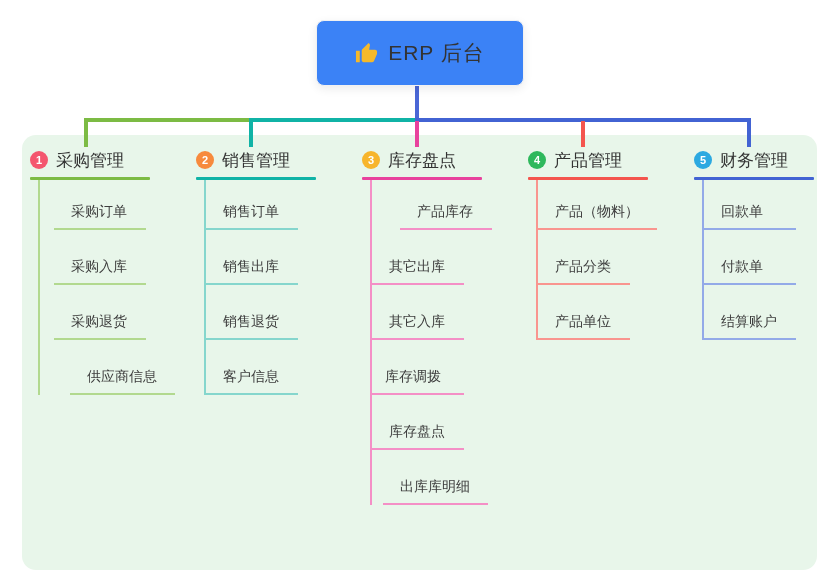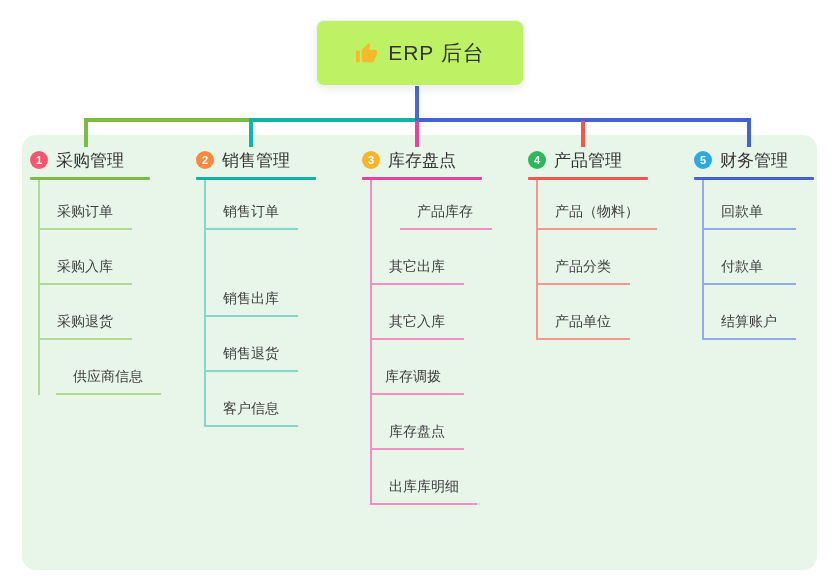--- a/index.html
+++ b/index.html
@@ -7,21 +7,21 @@
     width:839px;height:588px;position:relative;overflow:hidden;
     background:#ffffff;
     font-family:"Liberation Sans","DejaVu Sans",sans-serif;
     -webkit-font-smoothing:antialiased;
   }
   .canvas{position:absolute;inset:0;}
 
   
   .root-node{
     position:absolute;left:316px;top:20px;width:206px;height:64px;
-    background:#bef264;border:1px solid #f1f1f1;border-radius:8px;
+    background:#3b82f6;border:1px solid #f1f1f1;border-radius:8px;
     box-shadow:0 3px 10px rgba(0,0,0,0.08);
     display:flex;align-items:center;justify-content:center;gap:10px;
     z-index:5;
   }
   .root-node .title{font-size:21px;color:#333;letter-spacing:1px;}
   .thumb-icon{width:23px;height:23px;display:block;}
 
   
   .line{position:absolute;z-index:3;}
 
@@ -77,53 +77,53 @@
       <div class="line" style="left: 581px; top: 121px; width: 4px; height: 26px; background: rgb(244, 85, 78);"></div>
       <div class="line" style="left: 747px; top: 121px; width: 4px; height: 26px; background: rgb(66, 99, 211);"></div>
     </div>
   <div id="branches">
       <div class="branch" style="left: 30px;">
         <div class="branch-header">
           <span class="badge" style="background: rgb(244, 86, 110);">1</span>
           <span class="branch-label">采购管理</span>
         </div>
         <div class="branch-underline" style="background: rgb(124, 187, 68);"></div>
-        <div class="items" style="border-left-color: rgb(178, 217, 143);">
+        <div class="items" style="border-left-color: rgb(178, 217, 143); padding-left: 14px;">
           <div class="item" style="border-bottom-color: rgb(178, 217, 143);">采购订单</div>
           <div class="item" style="border-bottom-color: rgb(178, 217, 143);">采购入库</div>
           <div class="item" style="border-bottom-color: rgb(178, 217, 143);">采购退货</div>
           <div class="item" style="border-bottom-color: rgb(178, 217, 143); margin-left: 16px;">供应商信息</div>
         </div>
       </div>
       <div class="branch" style="left: 196px;">
         <div class="branch-header">
           <span class="badge" style="background: rgb(247, 138, 61);">2</span>
           <span class="branch-label">销售管理</span>
         </div>
         <div class="branch-underline" style="background: rgb(16, 179, 166);"></div>
         <div class="items" style="border-left-color: rgb(133, 214, 205);">
           <div class="item" style="border-bottom-color: rgb(133, 214, 205);">销售订单</div>
-          <div class="item" style="border-bottom-color: rgb(133, 214, 205); margin-top: 32px;">销售出库</div>
+          <div class="item" style="border-bottom-color: rgb(133, 214, 205);">销售出库</div>
           <div class="item" style="border-bottom-color: rgb(133, 214, 205);">销售退货</div>
           <div class="item" style="border-bottom-color: rgb(133, 214, 205);">客户信息</div>
         </div>
       </div>
       <div class="branch" style="left: 362px;">
         <div class="branch-header">
           <span class="badge" style="background: rgb(247, 181, 44);">3</span>
           <span class="branch-label">库存盘点</span>
         </div>
         <div class="branch-underline" style="background: rgb(232, 66, 157);"></div>
         <div class="items" style="border-left-color: rgb(244, 143, 198);">
           <div class="item" style="border-bottom-color: rgb(244, 143, 198); margin-left: 28px;">产品库存</div>
           <div class="item" style="border-bottom-color: rgb(244, 143, 198);">其它出库</div>
           <div class="item" style="border-bottom-color: rgb(244, 143, 198);">其它入库</div>
           <div class="item" style="border-bottom-color: rgb(244, 143, 198); padding-left: 13px;">库存调拨</div>
           <div class="item" style="border-bottom-color: rgb(244, 143, 198);">库存盘点</div>
-          <div class="item" style="border-bottom-color: rgb(244, 143, 198);">出库库明细</div>
+          <div class="item" style="border-bottom-color: rgb(244, 143, 198); margin-left: 11px;">出库库明细</div>
         </div>
       </div>
       <div class="branch" style="left: 528px;">
         <div class="branch-header">
           <span class="badge" style="background: rgb(46, 184, 92);">4</span>
           <span class="branch-label">产品管理</span>
         </div>
         <div class="branch-underline" style="background: rgb(244, 85, 78);"></div>
         <div class="items" style="border-left-color: rgb(249, 149, 143);">
           <div class="item" style="border-bottom-color: rgb(249, 149, 143);">产品（物料）</div>

